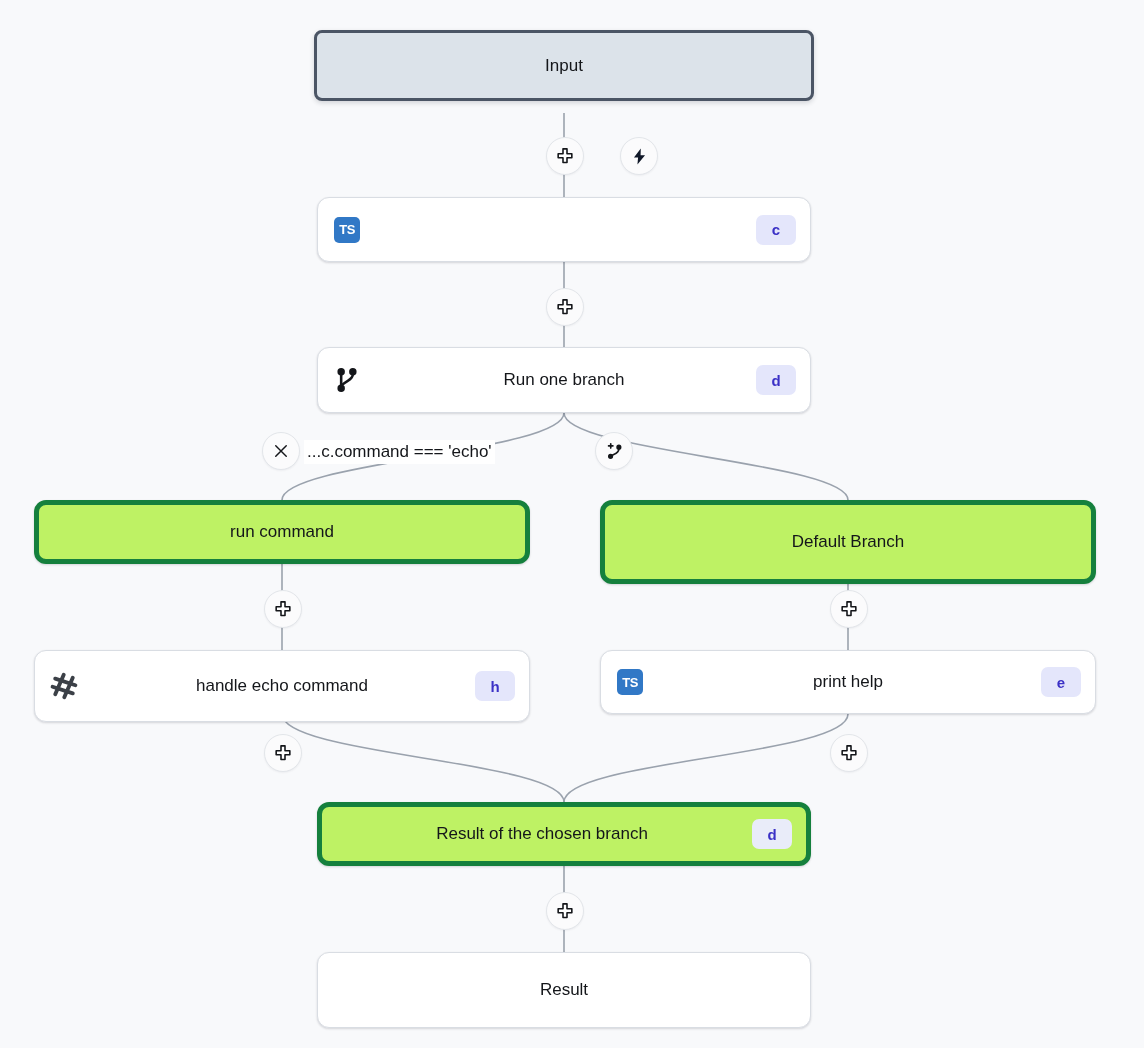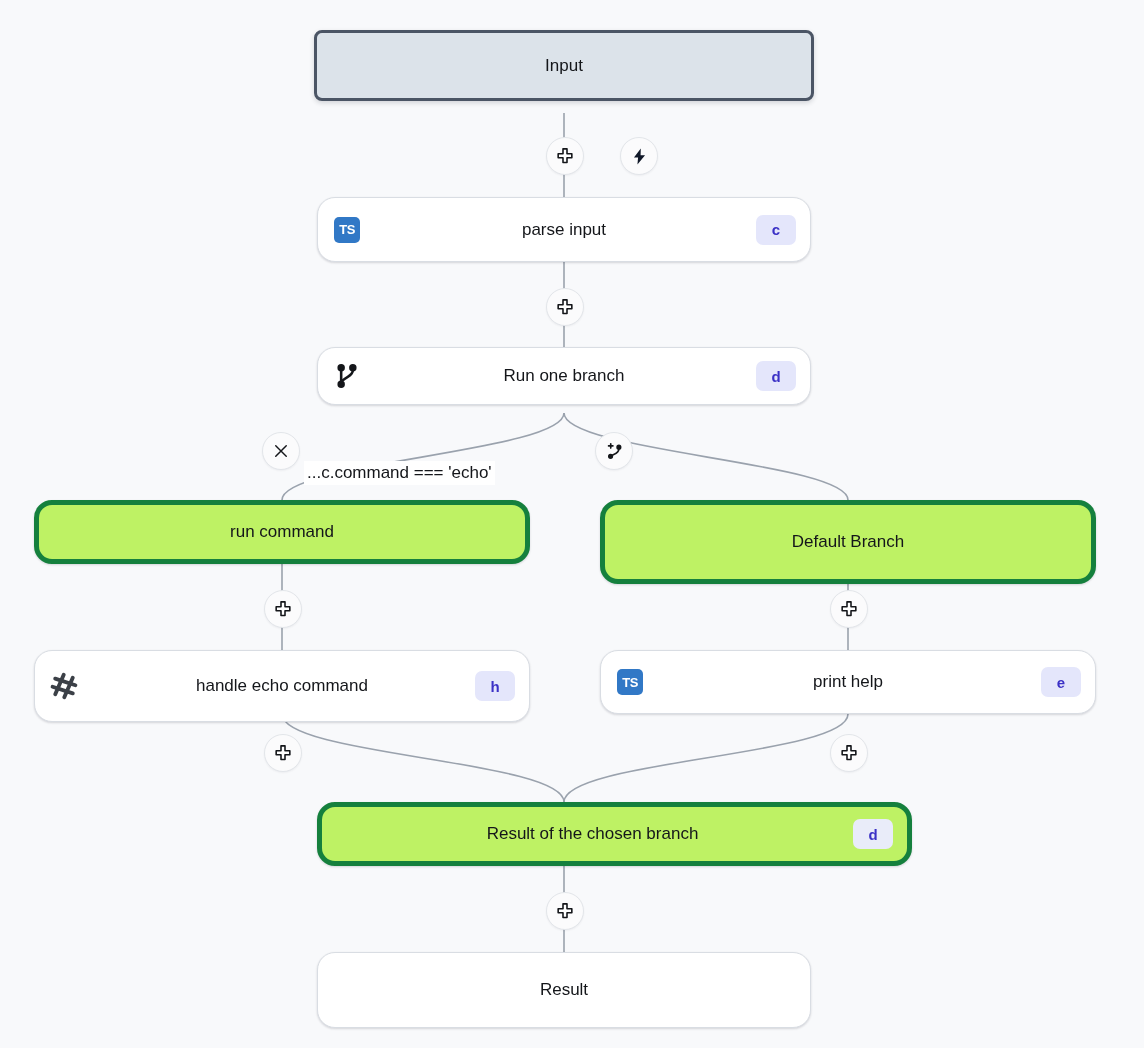--- a/index.html
+++ b/index.html
@@ -25,21 +25,21 @@
     height: 1048px;
     pointer-events: none;
   }
 
   
   .node {
     position: absolute;
     box-sizing: border-box;
     display: flex;
     align-items: center;
-    border-radius: 18px;
+    border-radius: 12px;
     font-size: 17px;
     color: #14161a;
     box-shadow: 0 1px 2px rgba(16,24,40,.10), 0 1px 3px rgba(16,24,40,.06);
   }
   .node .label {
     position: absolute;
     left: 0;
     right: 0;
     text-align: center;
     pointer-events: none;
@@ -123,21 +123,20 @@
 
   
   .cond-label {
     position: absolute;
     background: #ffffff;
     color: #14161a;
     font-size: 17px;
     white-space: nowrap;
     padding: 1px 3px;
     line-height: 22px;
-    margin-top: 21px;
   }
 </style>
 </head>
 <body>
 
 <div id="canvas">
 
   <svg id="edge-layer" viewBox="0 0 1144 1048" xmlns="http://www.w3.org/2000/svg">
     <g fill="none" stroke="#9aa2ad" stroke-width="1.6">
 
@@ -162,25 +161,24 @@
   </svg>
 
   <div class="node node-selected" style="left:314px; top:30px; width:500px; height:71px;">
     <span class="label">Input</span>
   </div>
 
   <div class="node node-white" style="left:317px; top:197px; width:494px; height:65px;">
     <span class="node-icon">
       <span class="ts-icon">TS</span>
     </span>
-    <span class="label">parse input</span>
     <span class="badge">c</span>
   </div>
 
-  <div class="node node-white" style="left:317px; top:347px; width:494px; height:58px;">
+  <div class="node node-white" style="left:317px; top:347px; width:494px; height:66px;">
     <span class="node-icon">
       <svg width="28" height="28" viewBox="0 0 24 24" fill="none" stroke="#14161a" stroke-width="2.2" stroke-linecap="round" stroke-linejoin="round">
         <circle cx="7" cy="5" r="2.1" fill="#14161a"></circle>
         <circle cx="7" cy="19" r="2.1" fill="#14161a"></circle>
         <circle cx="17" cy="5" r="2.1" fill="#14161a"></circle>
         <path d="M7 7.1 L7 16.9"></path>
         <path d="M17 7.1 C17 12 12 12 8.6 15.6"></path>
       </svg>
     </span>
     <span class="label">Run one branch</span>
@@ -211,21 +209,21 @@
   </div>
 
   <div class="node node-white" style="left:600px; top:650px; width:496px; height:64px;">
     <span class="node-icon">
       <span class="ts-icon">TS</span>
     </span>
     <span class="label">print help</span>
     <span class="badge">e</span>
   </div>
 
-  <div class="node node-grey" style="left:317px; top:802px; width:595px; height:64px;">
+  <div class="node node-grey" style="left:317px; top:802px; width:494px; height:64px;">
     <span class="label" style="right:44px;">Result of the chosen branch</span>
     <span class="badge badge-flat">d</span>
   </div>
 
   <div class="node node-white" style="left:317px; top:952px; width:494px; height:76px;">
     <span class="label">Result</span>
   </div>
 
   <div class="handle" style="left:546px; top:137px;">
     <svg width="20" height="20" viewBox="0 0 24 24" fill="#ffffff" stroke="#14161a" stroke-width="1.9" stroke-linejoin="round">

